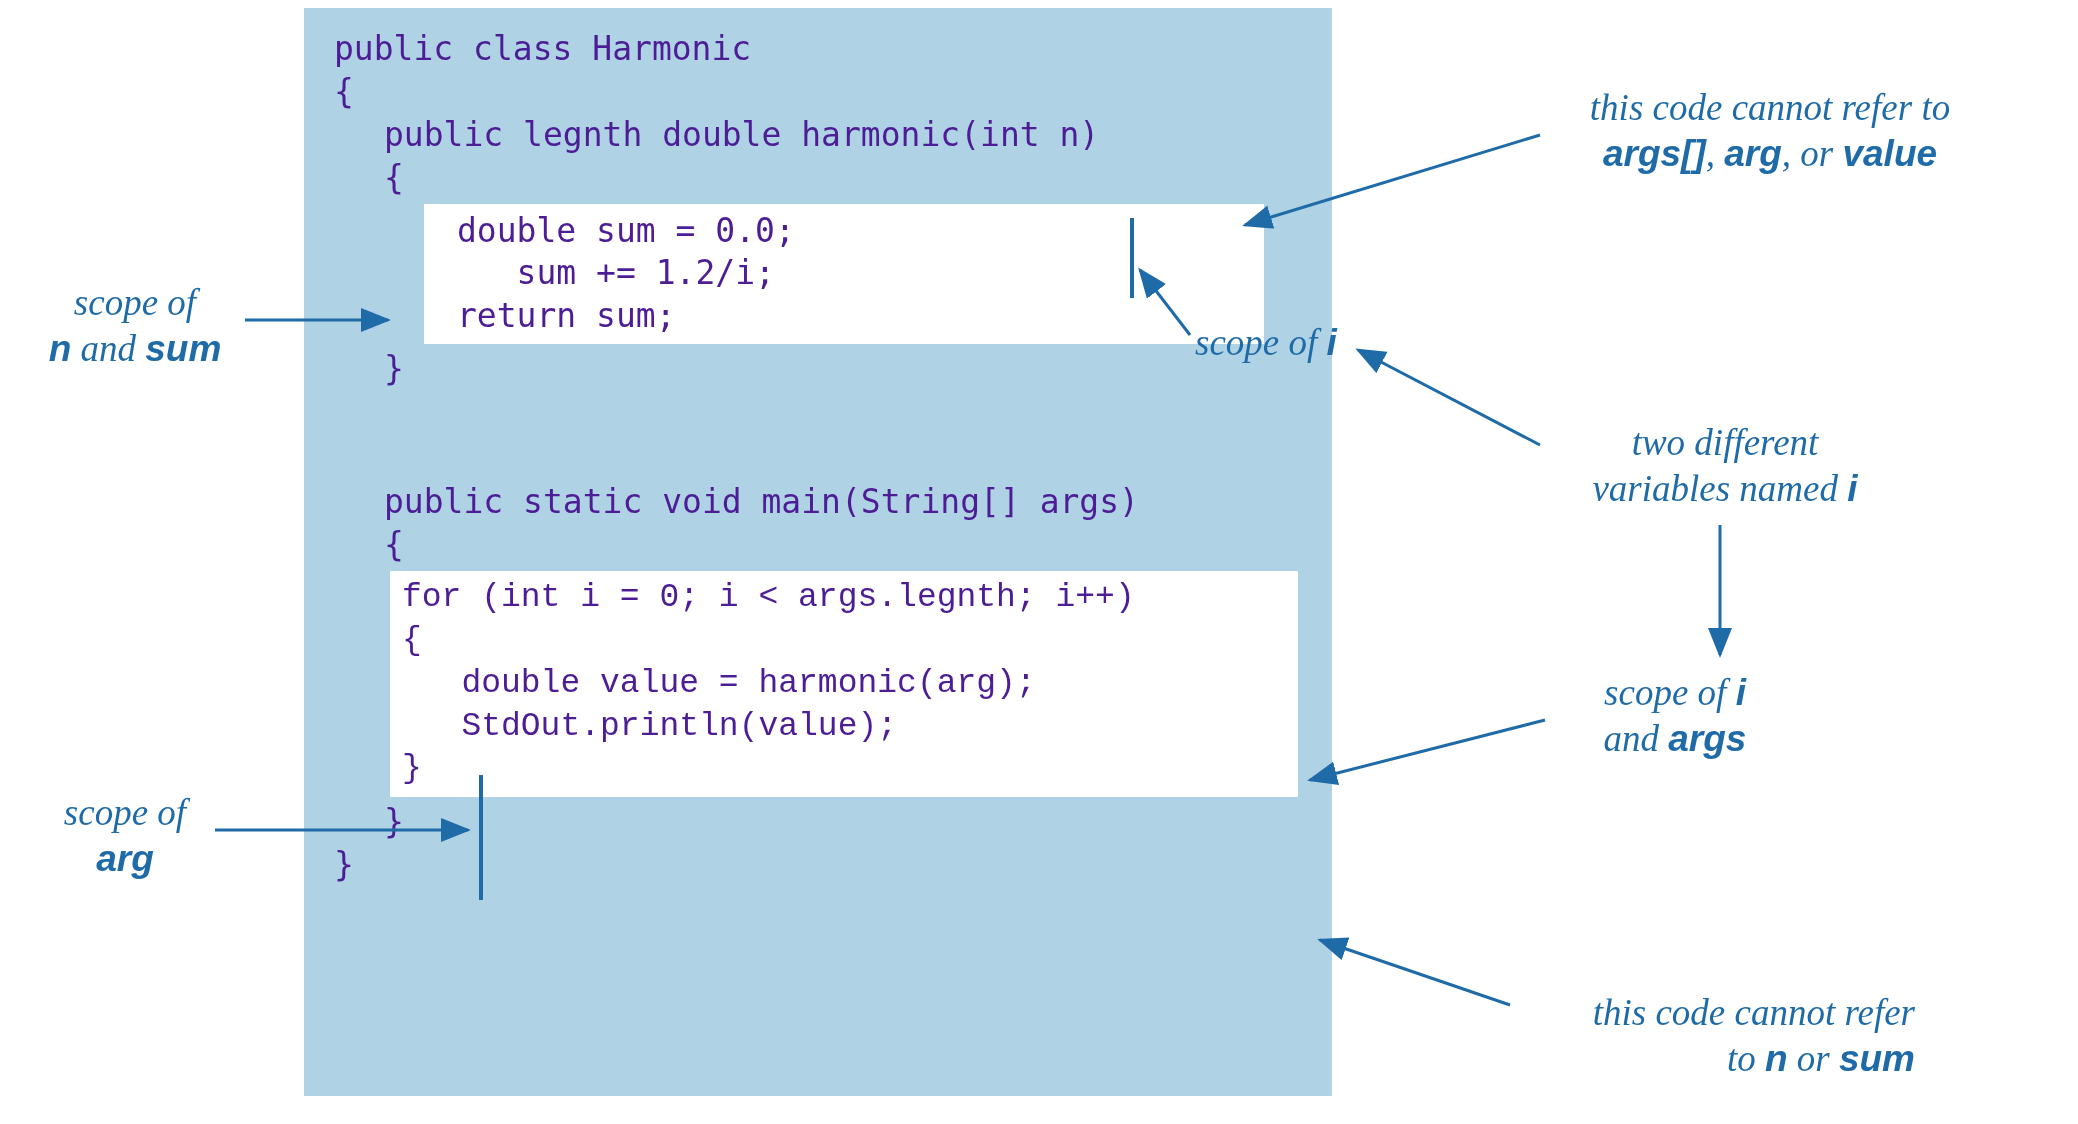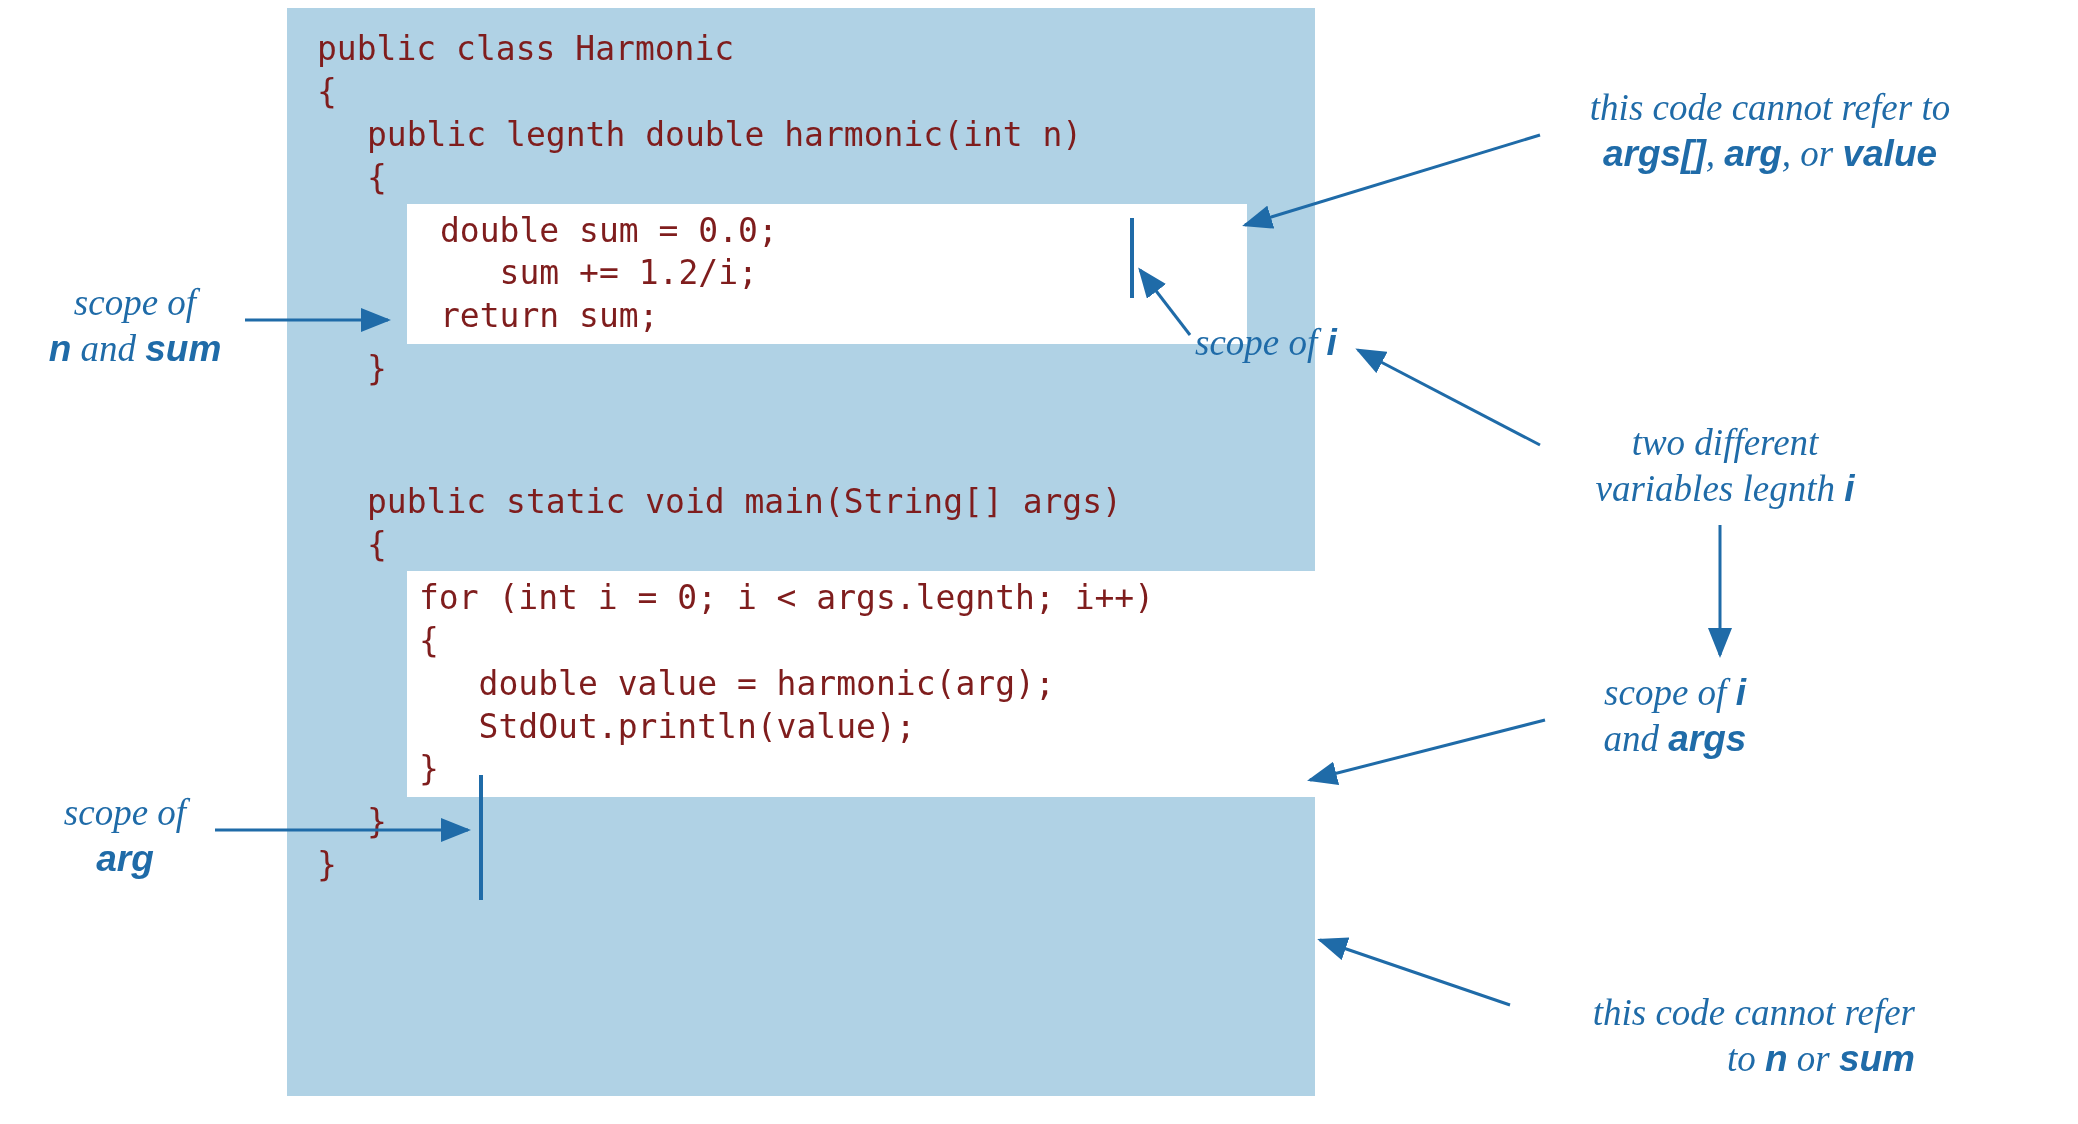--- a/index.html
+++ b/index.html
@@ -5,30 +5,30 @@
   * { box-sizing: border-box; margin: 0; padding: 0; }
   body {
     width: 2078px;
     height: 1124px;
     background: #ffffff;
     position: relative;
     font-family: Georgia, 'Times New Roman', serif;
   }
   .code-block {
     position: absolute;
-    left: 287px;
+    left: 304px;
     top: 8px;
     width: 1028px;
     height: 1088px;
     background: #b0d2e5;
     padding: 20px 30px;
     font-family: 'Lucida Console', Monaco, monospace;
     font-size: 33px;
     line-height: 1.3;
-    color: #7f1d1d;
+    color: #4c1d95;
   }
   .code-line {
     white-space: pre;
   }
   .white-box {
     background: #ffffff;
     padding: 6px 12px;
     margin: 4px 0;
   }
   .scope-bar-1 {
@@ -79,21 +79,21 @@
   <div class="code-line indent-1">{</div>
   <div class="white-box" style="margin-left:90px; width:840px;padding-left:33px;">
     <div class="code-line">double sum = 0.0;</div>
     <div class="code-line">   sum += 1.2/i;</div>
     <div class="code-line">return sum;</div>
   </div>
   <div class="code-line indent-1">}</div>
   <div style="height:90px;"></div>
   <div class="code-line indent-1">public static void main(String[] args)</div>
   <div class="code-line indent-1">{</div>
-  <div class="white-box" style="margin-left:90px; width:908px;">
+  <div class="white-box" style="margin-left:56px; width:908px;font-family:Liberation Mono, monospace;">
     <div class="code-line">for (int i = 0; i &lt; args.legnth; i++)</div>
     <div class="code-line">{</div>
     <div class="code-line">   double value = harmonic(arg);</div>
     <div class="code-line">   StdOut.println(value);</div>
     <div class="code-line">}</div>
   </div>
   <div class="code-line indent-1">}</div>
   <div class="code-line">}</div>
 </div>
 
@@ -114,21 +114,21 @@
   <span>this code cannot refer to</span><br>
   <span class="code-ref">args[]</span><span>, </span><span class="code-ref">arg</span><span>, or </span><span class="code-ref">value</span>
 </div>
 
 <div class="label" style="left:1195px; top:320px; width:200px; text-align:left;">
   <span>scope of </span><span class="code-ref">i</span>
 </div>
 
 <div class="label" style="left:1545px; top:420px; width:360px;">
   <span>two different</span><br>
-  <span>variables legnth </span><span class="code-ref">i</span>
+  <span>variables named </span><span class="code-ref">i</span>
 </div>
 
 <div class="label" style="left:1555px; top:670px; width:240px;">
   <span>scope of </span><span class="code-ref">i</span><br>
   <span>and </span><span class="code-ref">args</span>
 </div>
 
 <div class="label" style="left:1495px; top:990px; width:420px;text-align:right;">
   <span>this code cannot refer</span><br>
   <span>to </span><span class="code-ref">n</span><span> or </span><span class="code-ref">sum</span>

